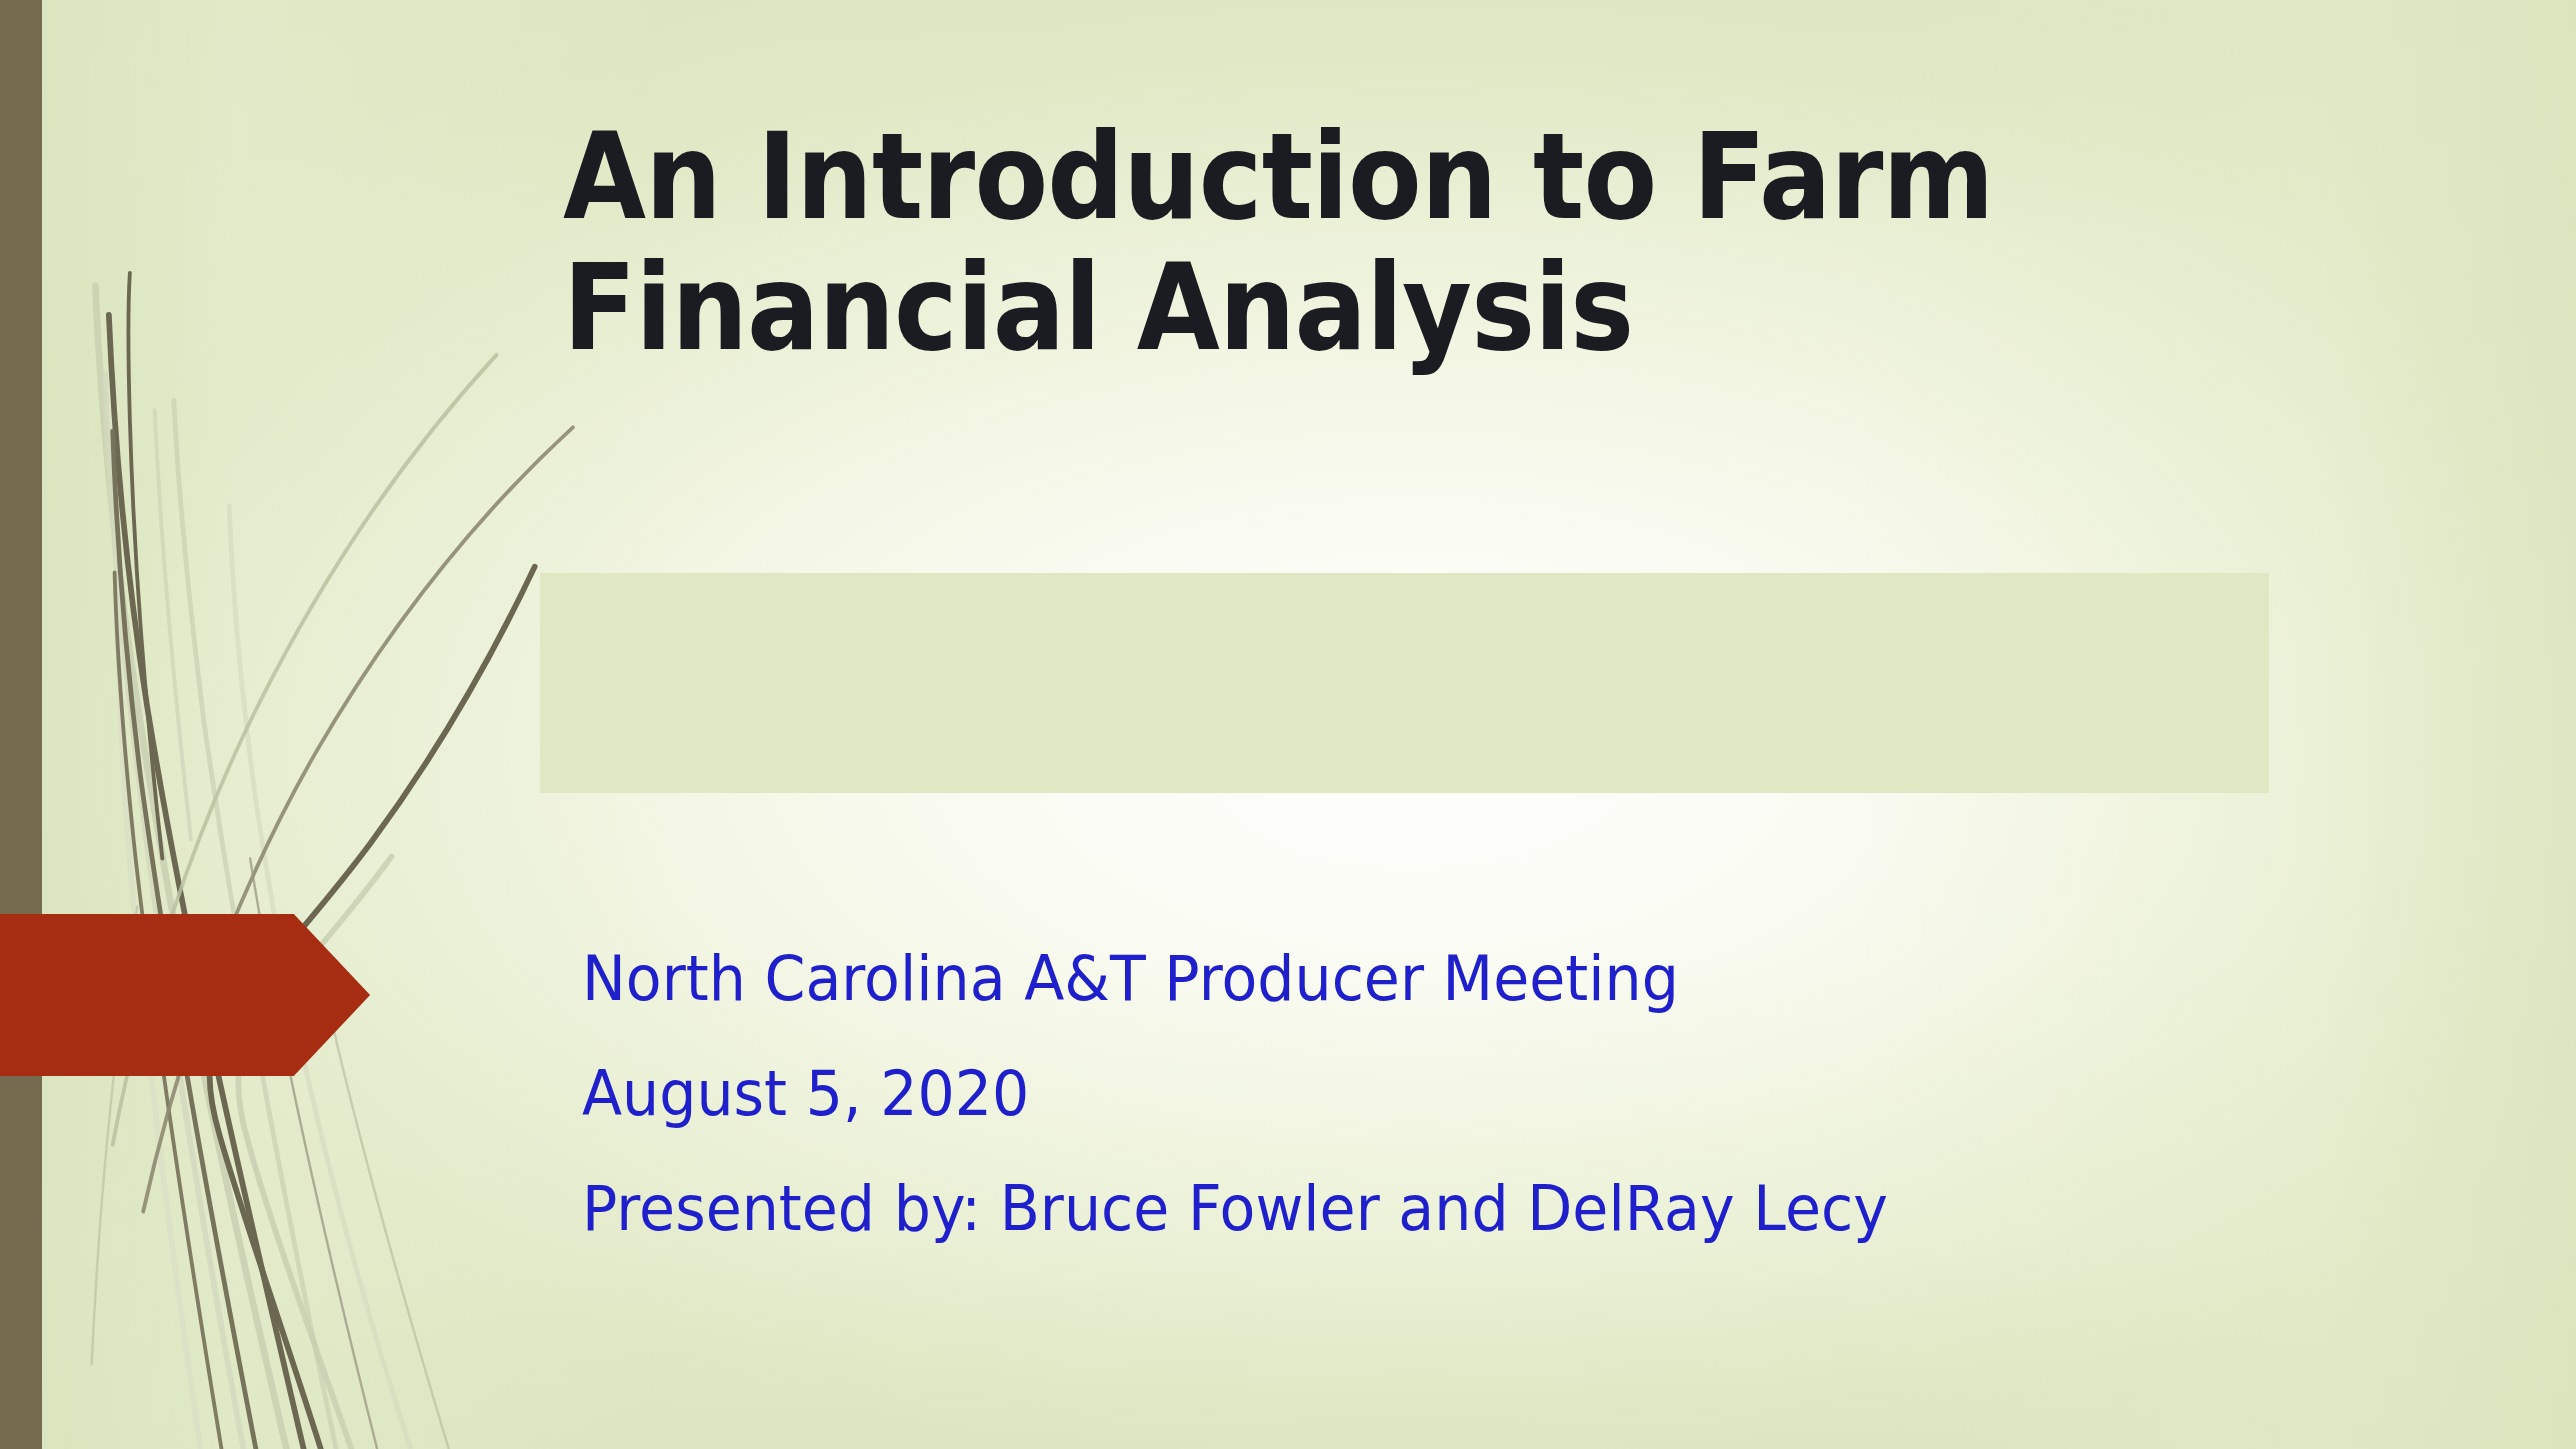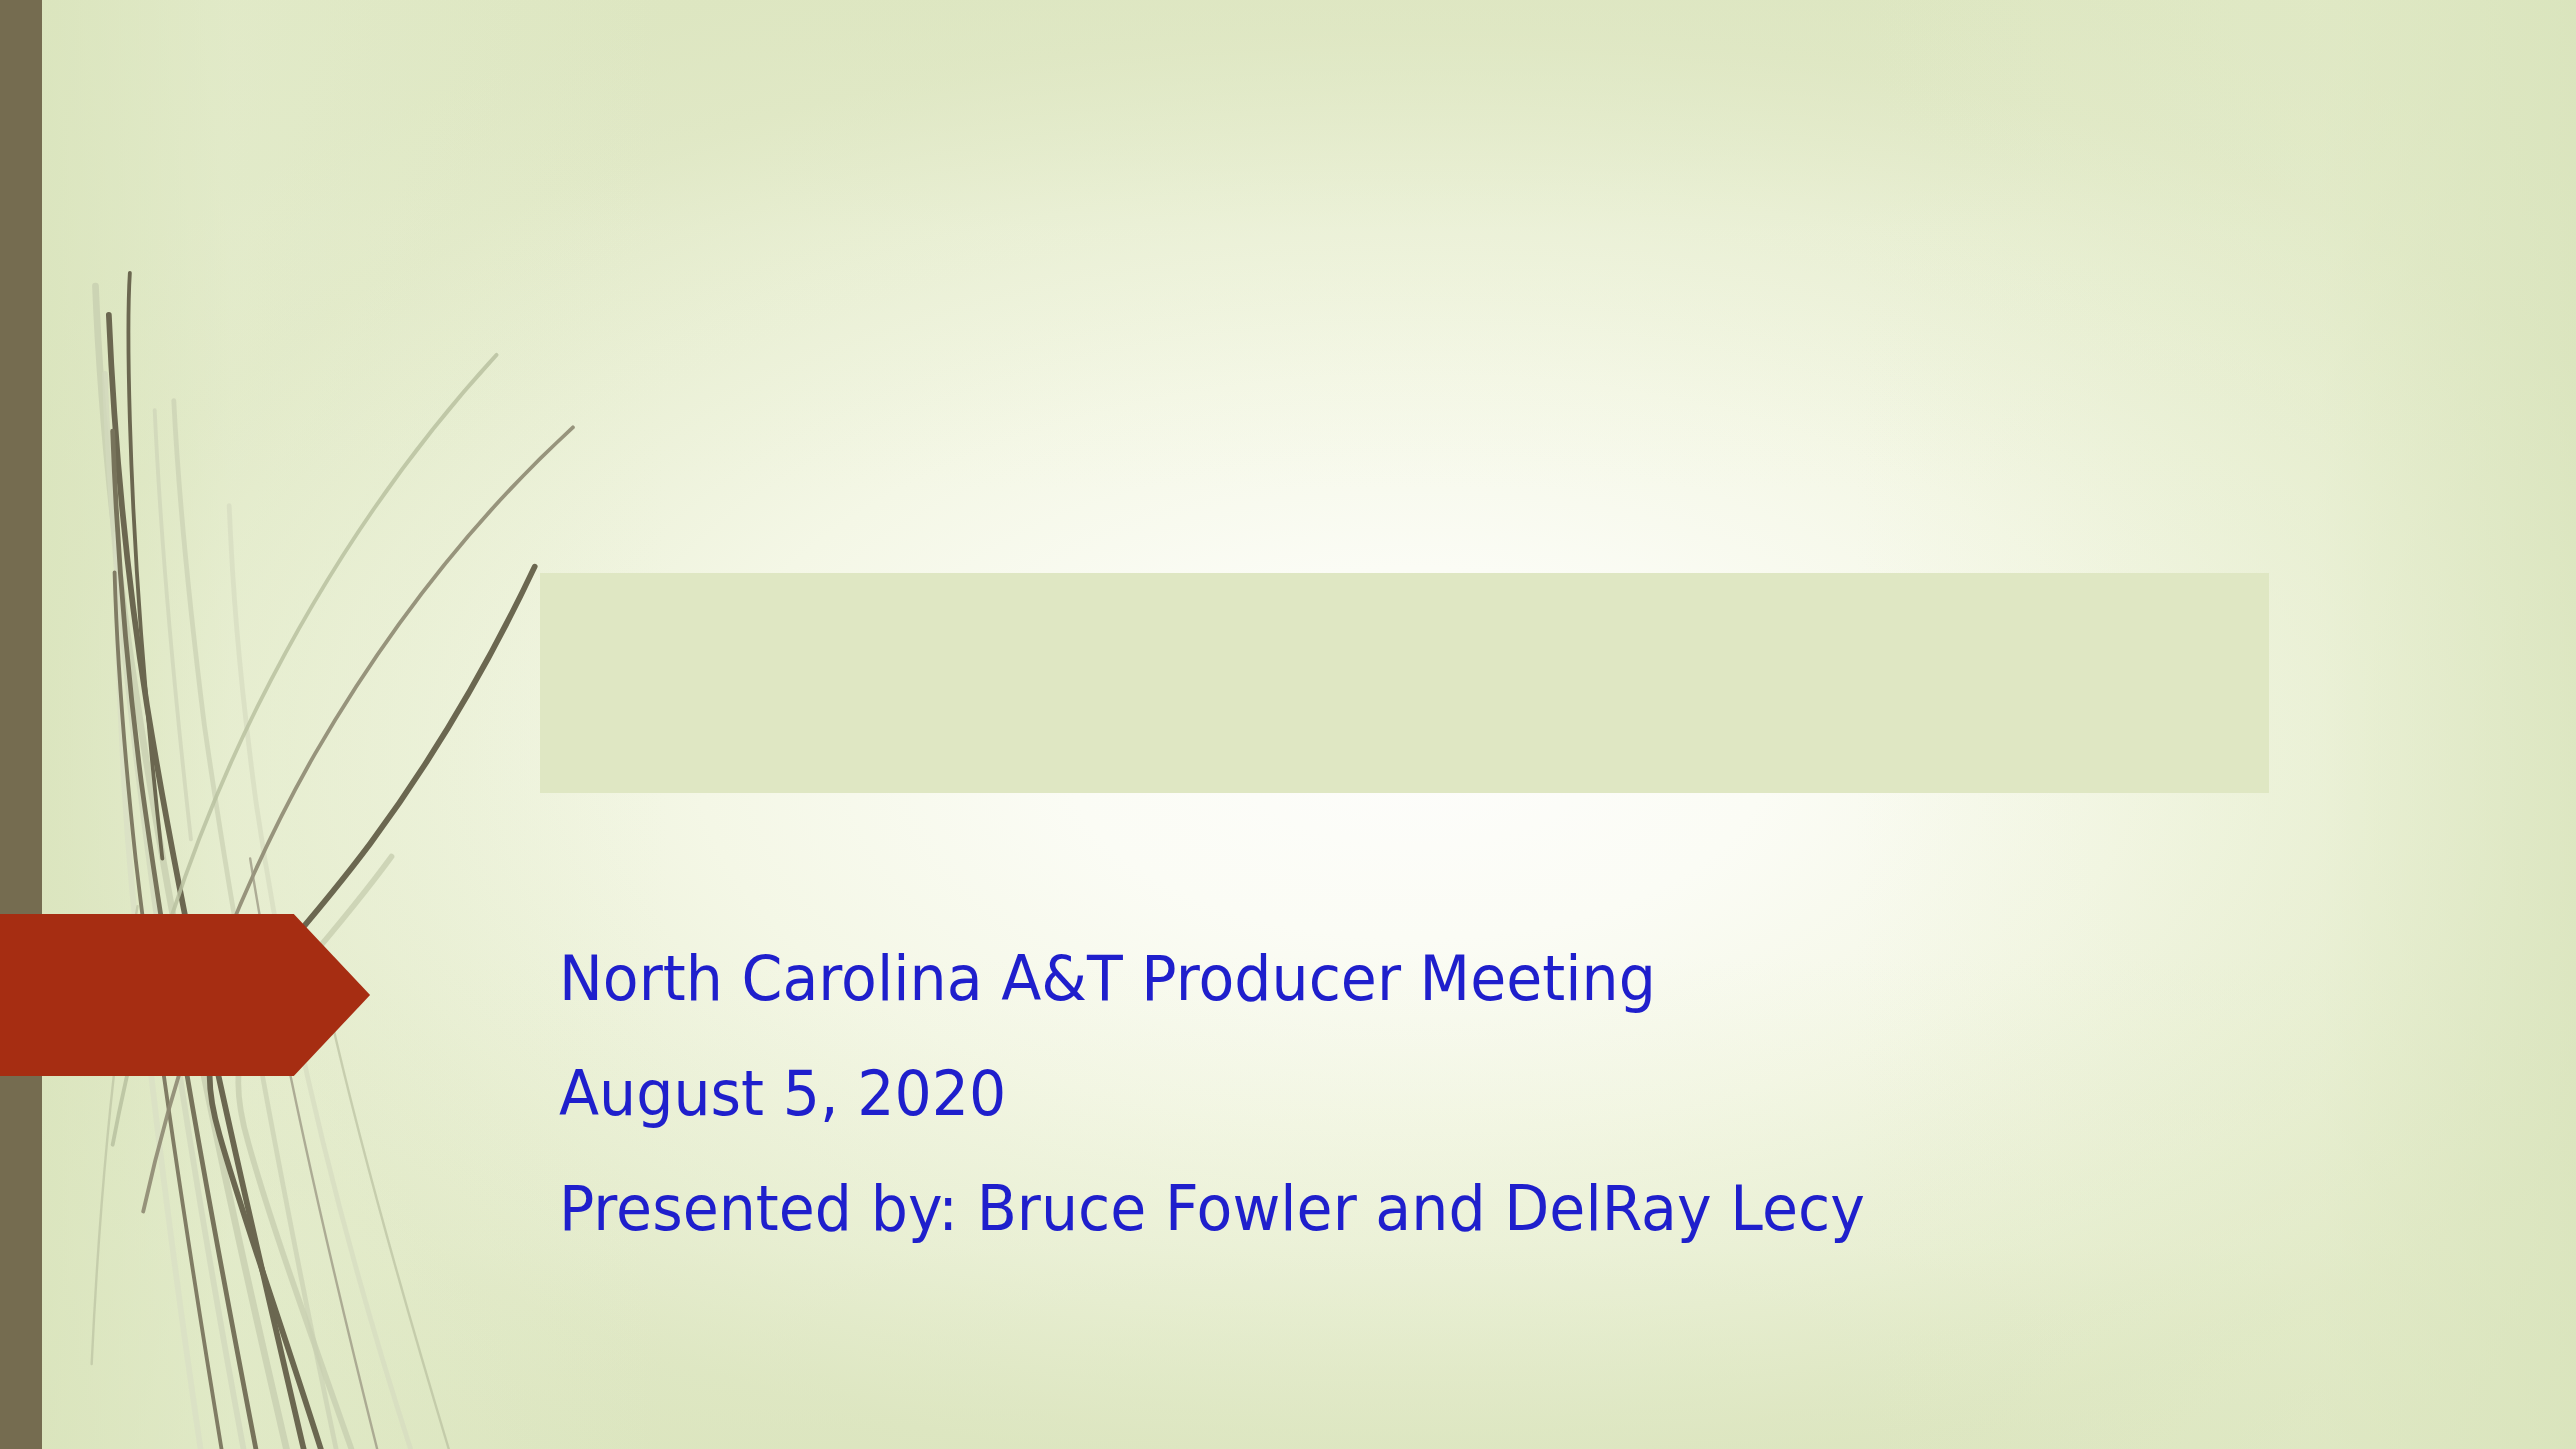--- a/index.html
+++ b/index.html
@@ -107,21 +107,21 @@
     left: 540px;
     top: 573px;
     width: 1729px;
     height: 220px;
     background: #dfe7c3;
   }
 
   
   .subtitle-block {
     position: absolute;
-    left: 559px;
+    left: 582px;
     top: 945px;
     width: 1813px;
   }
   .subtitle-line {
     font-family: "DejaVu Sans", "Liberation Sans", sans-serif;
     font-weight: 400;
     font-size: 63px;
     line-height: 67px;
     color: #1f1fcc;
     white-space: nowrap;
@@ -171,20 +171,24 @@
       <path d="M 96 1430 C 104 1260 120 1090 144 950" stroke="#b6bc9d" stroke-width="2.5" opacity="0.6"></path>
     </g>
   </svg>
 
   <svg class="red-banner" viewBox="0 0 390 170" preserveAspectRatio="none" xmlns="http://www.w3.org/2000/svg">
     <polygon points="0,0 308,0 388,85 308,170 0,170" fill="#a62d12"></polygon>
   </svg>
 
   <div class="green-box"></div>
 
+  <div class="title-block">
+    <div class="title-line">An Introduction to Farm</div>
+    <div class="title-line">Financial Analysis</div>
+  </div>
 
   <div class="subtitle-block">
     <div class="subtitle-line">North Carolina A&amp;T Producer Meeting</div>
     <div class="subtitle-line">August 5, 2020</div>
     <div class="subtitle-line">Presented by:  Bruce Fowler and DelRay Lecy</div>
   </div>
 
 </div>
 
 

